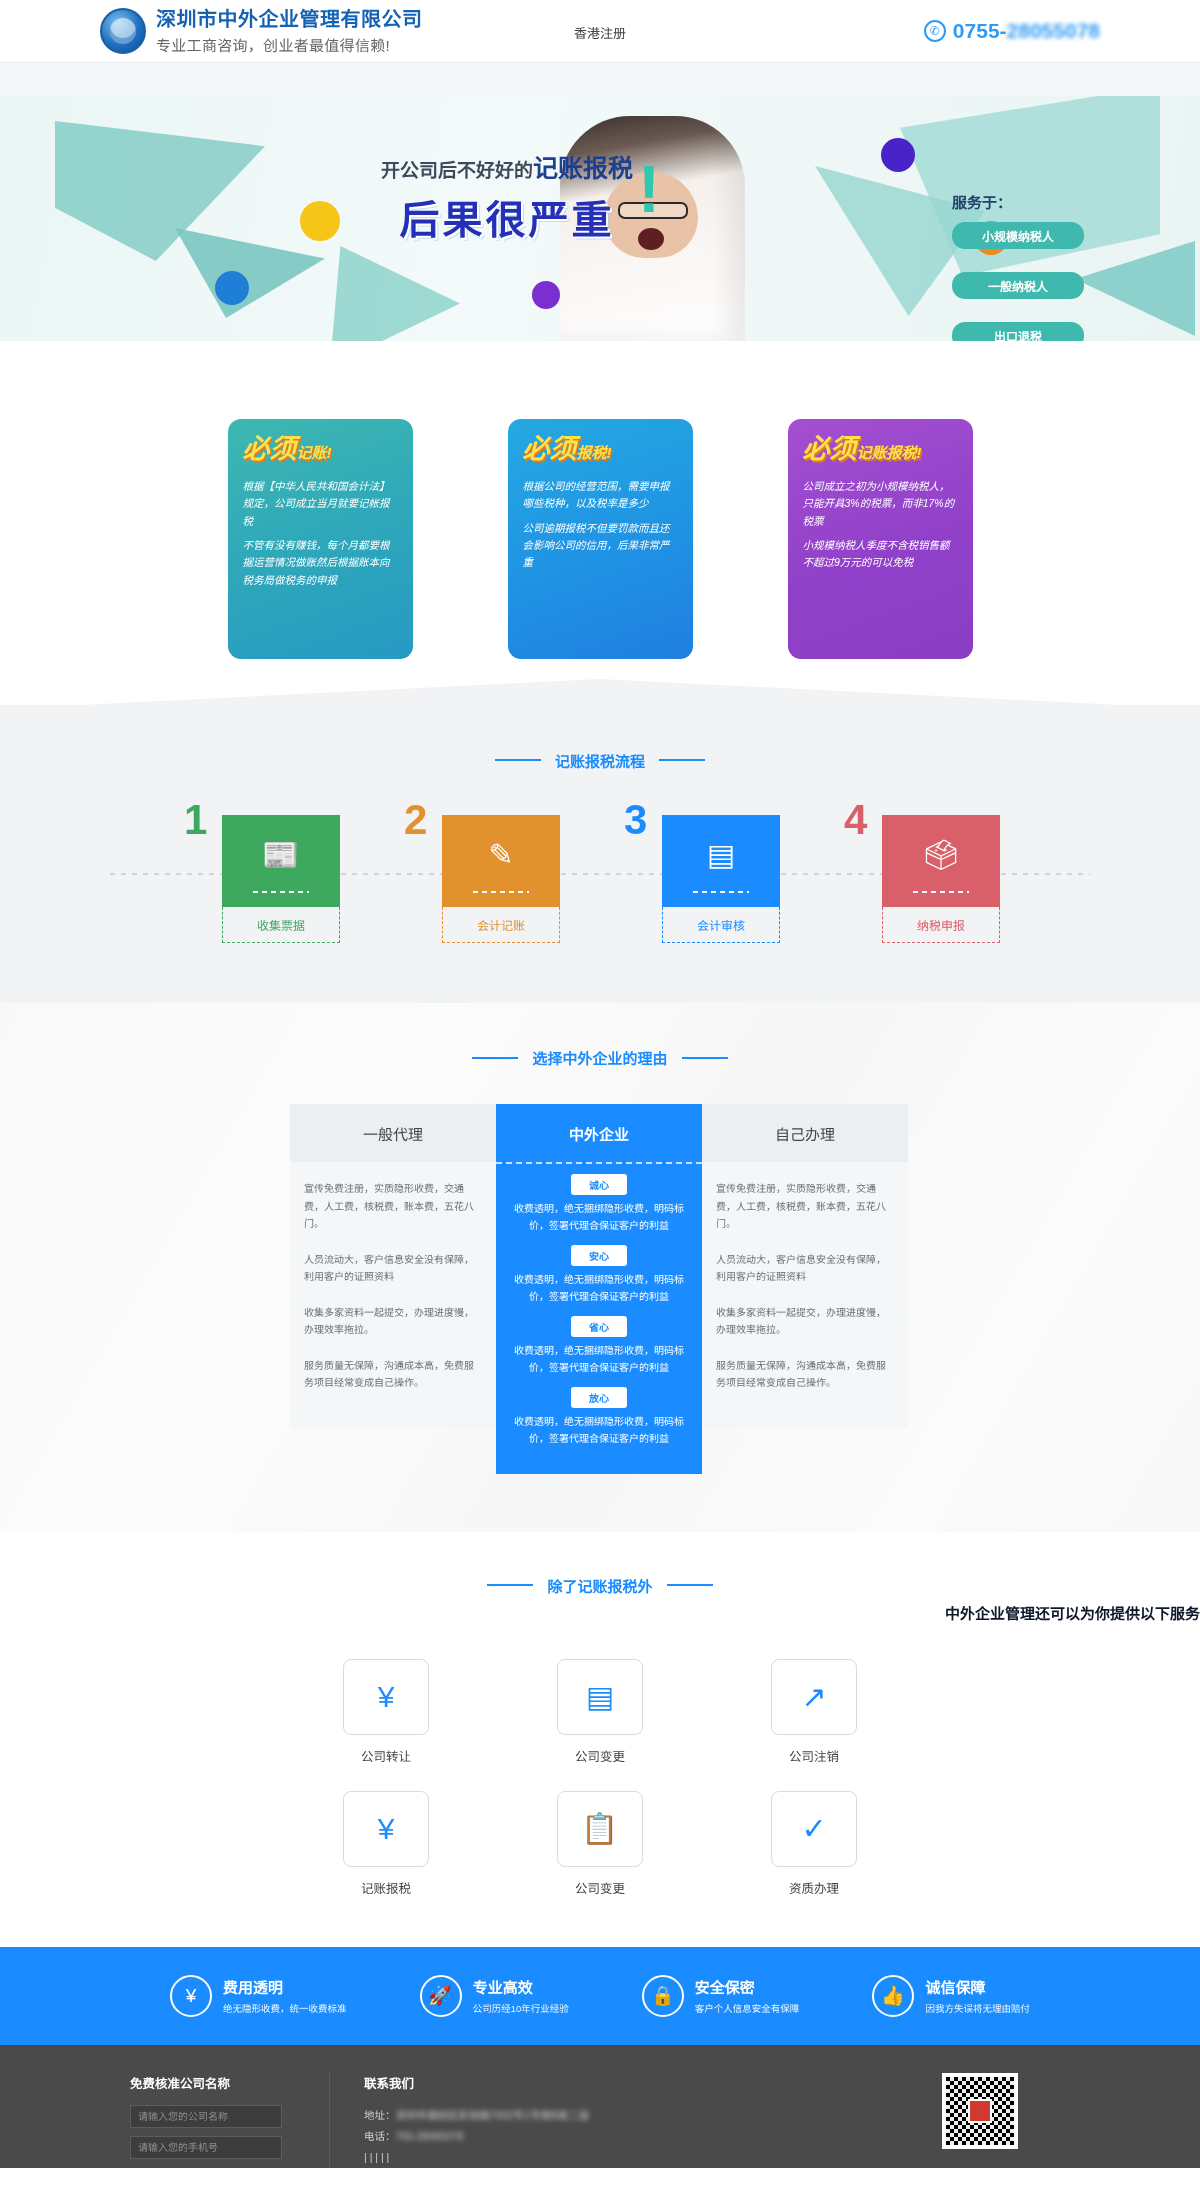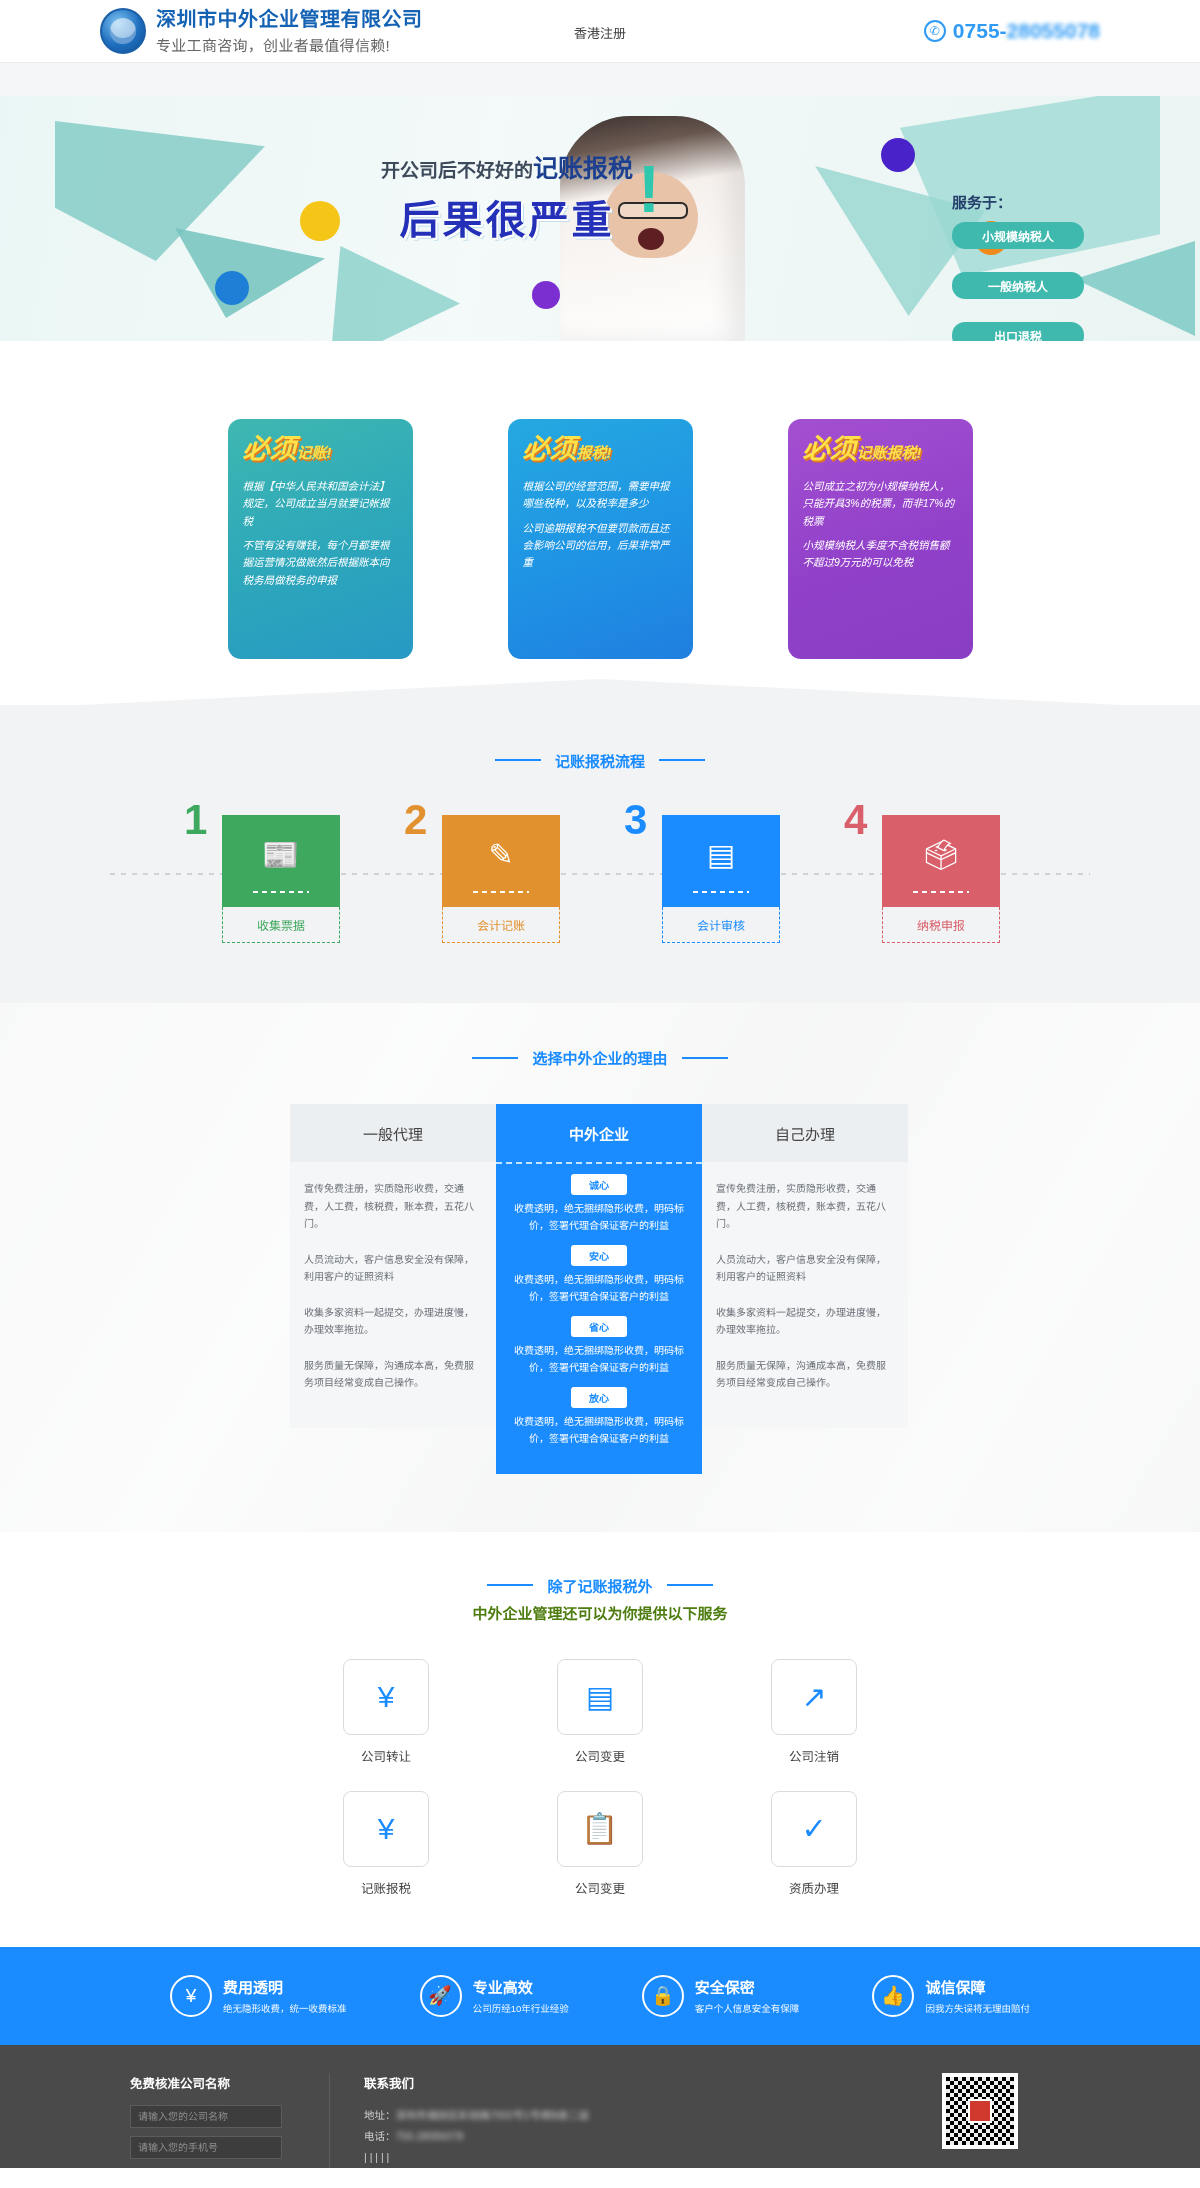--- a/index.html
+++ b/index.html
@@ -127,21 +127,21 @@
   .col.mid .col-body { background: #1a8cff; padding: 10px 12px 16px; min-height: 248px;
     border-top: 2px dashed rgba(255,255,255,.75); }
   .cell { font-size: 10px; color: #6a6f75; line-height: 1.75; margin-bottom: 18px; }
   .mid-item { margin-bottom: 11px; }
   .mid-badge { width: 56px; margin: 0 auto 5px; background: #fff; color: #1a8cff; font-size: 10px; font-weight: bold;
     text-align: center; border-radius: 3px; padding: 3px 0; }
   .mid-text { font-size: 10px; color: #fff; line-height: 1.7; text-align: center; }
 
   
   .svc-sec { padding: 40px 0 50px; background: #fff; }
-  .svc-head2 { font-size: 15px; font-weight: bold; color: #4d7c0f; margin-top: 6px; text-align: center; }
+  .svc-head2 { font-size: 15px; font-weight: bold; color: #0f172a; margin-top: 6px; text-align: right; }
   .svc-grid { width: 580px; margin: 36px auto 0; display: flex; flex-wrap: wrap; gap: 26px 82px; justify-content: center; }
   .svc { width: 132px; text-align: center; cursor: pointer; }
   .svc-box { width: 86px; height: 76px; margin: 0 auto; border: 1px solid #d8dbdf; border-radius: 8px;
     display: flex; align-items: center; justify-content: center; color: #1a8cff; font-size: 30px; background: #fff; }
   .svc-name { font-size: 12.5px; color: #444; margin-top: 11px; }
 
   
   .adv { background: #1a8cff; padding: 28px 0; }
   .adv-inner { width: 860px; margin: 0 auto; display: flex; justify-content: space-between; }
   .adv-item { display: flex; align-items: center; gap: 11px; color: #fff; }

